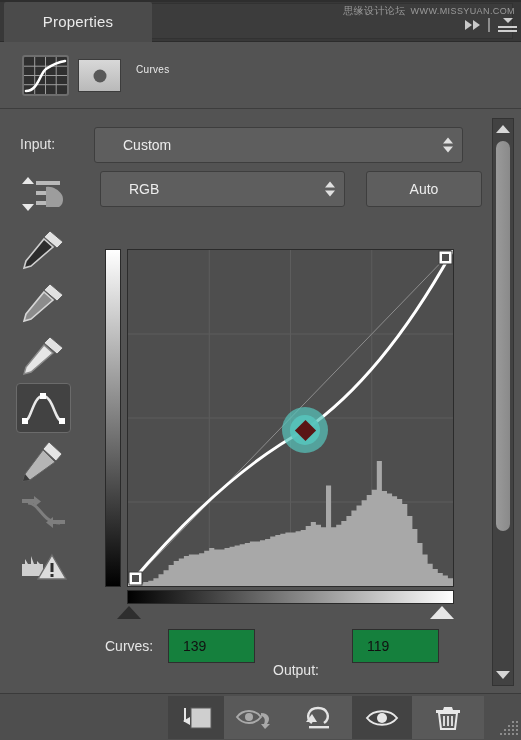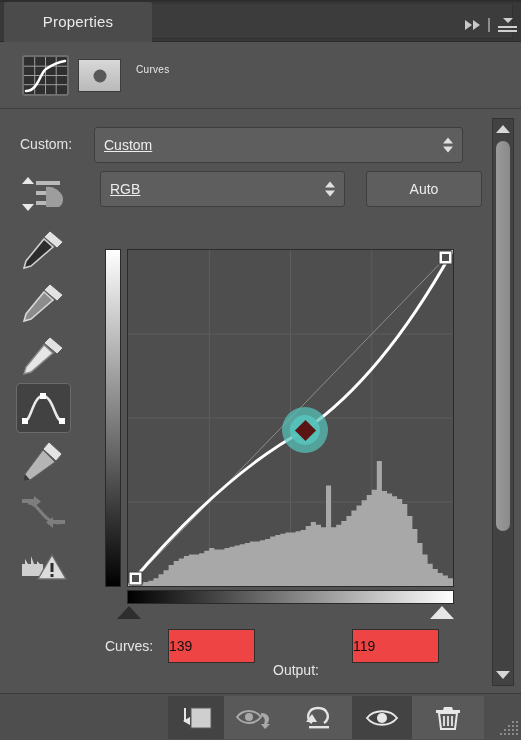--- a/index.html
+++ b/index.html
@@ -171,23 +171,22 @@
     position: absolute;
     background: #5e5e5e;
     border: 1px solid #3e3e3e;
     border-radius: 3px;
     box-sizing: border-box;
     color: #ededed;
     font-size: 14px;
   }
   .select .val {
     position: absolute;
-    left: 9px; top: 50%;
+    left: 28px; top: 50%;
     transform: translateY(-50%);
-    text-decoration: underline;
   }
   .spin {
     position: absolute;
     right: 9px; top: 50%;
     transform: translateY(-50%);
     display: flex; flex-direction: column; gap: 3px;
   }
   .spin .up {
     width: 0;height: 0;
     border-bottom: 6px solid #e0e0e0;
@@ -293,26 +292,27 @@
   }
   .io-label {
     position: absolute;
     top: 9px;
     font-size: 14px; color: #e6e6e6;
   }
   .io-field {
     position: absolute;
     top: 0;
     height: 34px;
-    background: #ef4444;
+    background: #15803d;
     border: 1px solid #2e2e2e;
     box-sizing: border-box;
     color: #111;
     font-size: 14px;
     line-height: 32px;
+    padding-left: 14px;
   }
   #lbl-input { left: 0; }
   #fld-input { left: 63px; width: 87px; }
   #lbl-output { left: 168px; margin-top: 24px; }
   #fld-output { left: 247px; width: 87px; }
 
   
   .scrollbar {
     position: absolute;
     right: 7px; top: 118px;
@@ -371,20 +371,24 @@
 </head>
 <body>
 
 <div id="app">
 
   <div class="tabstrip">
     <div class="tabstrip-inner-edge"></div>
     <div class="tab-empty"></div>
     <div class="tab-active">Properties</div>
 
+    <div class="watermark">
+      <span class="wm-cn">思缘设计论坛</span>
+      <span class="wm-en">WWW.MISSYUAN.COM</span>
+    </div>
 
     <div class="panel-ctrls">
       <span class="ctrl-chevrons">
         <i class="tri-r"></i>
           <i class="tri-r"></i>
       </span>
       <span class="ctrl-sep"></span>
       <span class="ctrl-menu">
         <i class="menu-caret"></i>
         <i class="menu-line"></i>
@@ -409,21 +413,21 @@
     </div>
     <div class="mask-thumb">
       <span class="mask-dot"></span>
     </div>
     <div class="adj-title">Curves</div>
   </div>
 
   <div class="body">
 
     <div class="row-preset">
-      <span class="lbl-preset">Custom:</span>
+      <span class="lbl-preset">Input:</span>
       <div class="select" id="preset-select">
         <span class="val">Custom</span>
         <span class="spin">
           <i class="up"></i>
             <i class="dn"></i>
         </span>
       </div>
     </div>
 
     <div class="row-channel">

